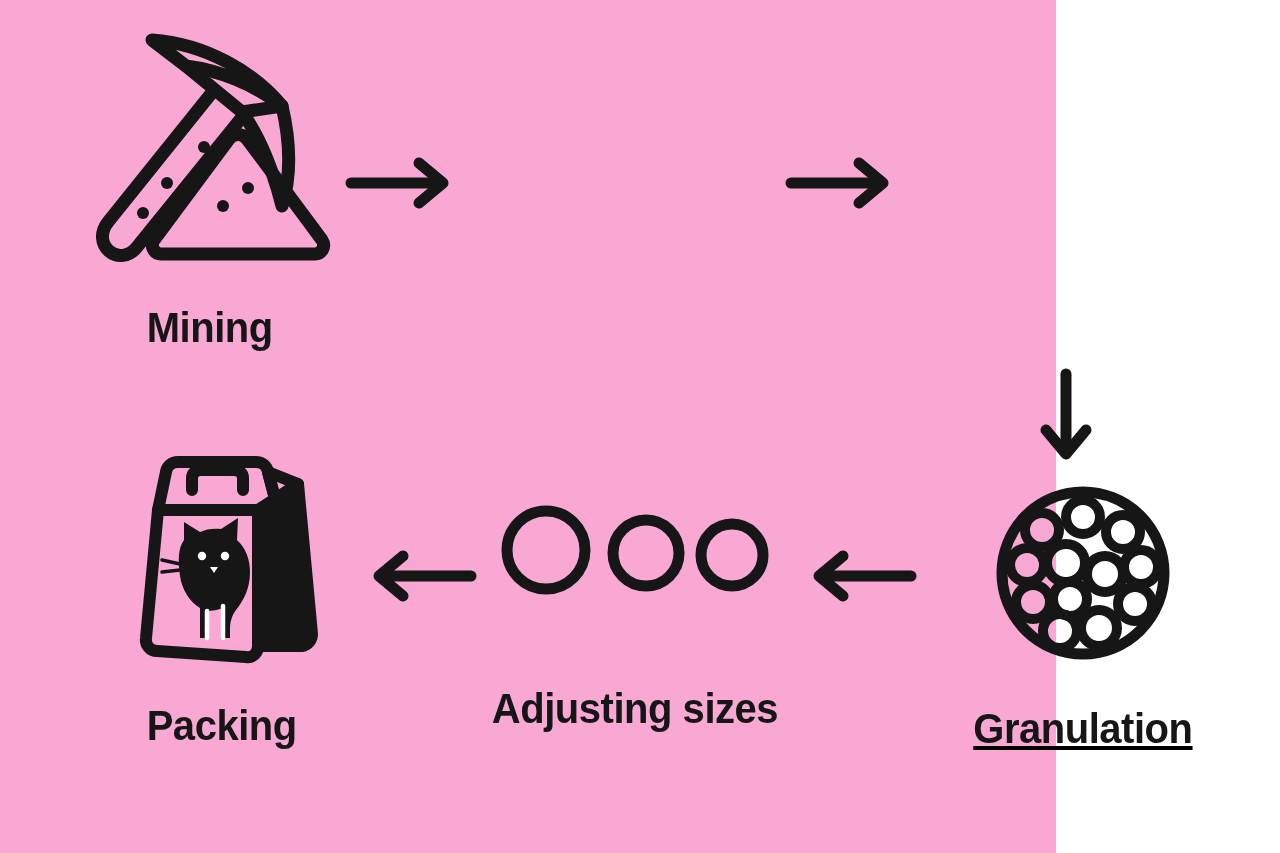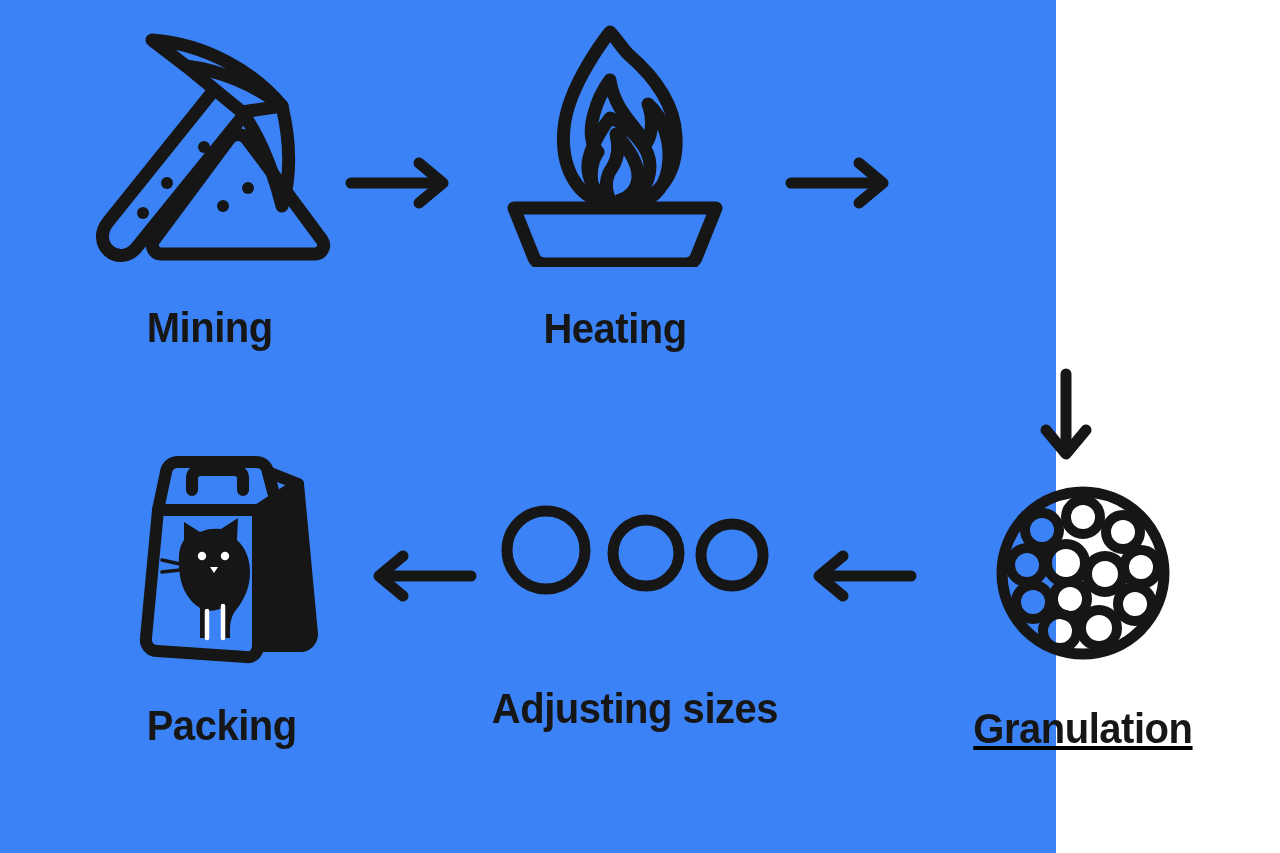--- a/index.html
+++ b/index.html
@@ -12,21 +12,21 @@
     width: 1280px;
     height: 853px;
     font-family: "Liberation Sans", sans-serif;
     overflow: hidden;
     position: relative;
   }
   #diagram {
     position: relative;
     width: 1056px;
     height: 853px;
-    background: #3b82f6;
+    background: #f9a8d4;
   }
   .step {
     position: absolute;
     display: flex;
     flex-direction: column;
     align-items: center;
   }
   .step-icon {
     display: block;
   }
@@ -96,38 +96,20 @@
       </g>
     </svg>
     <div class="step-label">Mining</div>
   </div>
 
   <svg class="arrow" id="arrow-mining-heating" width="108" height="56" viewBox="0 0 108 56" fill="none" stroke="#161616" stroke-width="11" stroke-linecap="round" stroke-linejoin="round">
     <path d="M6 28 L92 28"></path>
     <path d="M74 8 L98 28 L74 48"></path>
   </svg>
 
-  <div class="step" id="step-heating">
-    <svg class="step-icon" width="218" height="245" viewBox="0 0 218 245" fill="none" stroke="#161616" stroke-width="13" stroke-linecap="round" stroke-linejoin="round">
-
-      <path d="M104 10 C104 10 62 62 58 106 C54 146 72 172 92 178 C82 160 84 142 92 130
-               C76 112 92 74 104 58 C108 88 130 104 140 122 C148 110 146 92 142 82
-               C158 96 166 122 162 146 C158 170 142 180 130 180
-               C154 174 172 150 170 114 C168 74 136 44 122 32 C116 26 110 16 104 10 Z"></path>
-
-      <path d="M104 96 C104 96 80 126 82 148 C84 166 96 176 104 178
-               C98 166 100 154 106 146 C114 134 112 120 110 112
-               C122 126 132 140 132 154 C132 168 122 176 114 178
-               C130 178 144 164 144 144 C144 124 124 108 114 100 Z"></path>
-
-      <path d="M8 186 L210 186 L190 236 C188 240 184 242 180 242 L38 242
-               C34 242 30 240 28 236 Z"></path>
-    </svg>
-    <div class="step-label">Heating</div>
-  </div>
 
   <svg class="arrow" id="arrow-heating-micronizing" width="108" height="56" viewBox="0 0 108 56" fill="none" stroke="#161616" stroke-width="11" stroke-linecap="round" stroke-linejoin="round">
     <path d="M6 28 L92 28"></path>
     <path d="M74 8 L98 28 L74 48"></path>
   </svg>
 
 
   <svg class="arrow" id="arrow-micronizing-granulation" width="56" height="96" viewBox="0 0 56 96" fill="none" stroke="#161616" stroke-width="11" stroke-linecap="round" stroke-linejoin="round">
     <path d="M28 6 L28 80"></path>
     <path d="M8 62 L28 86 L48 62"></path>

